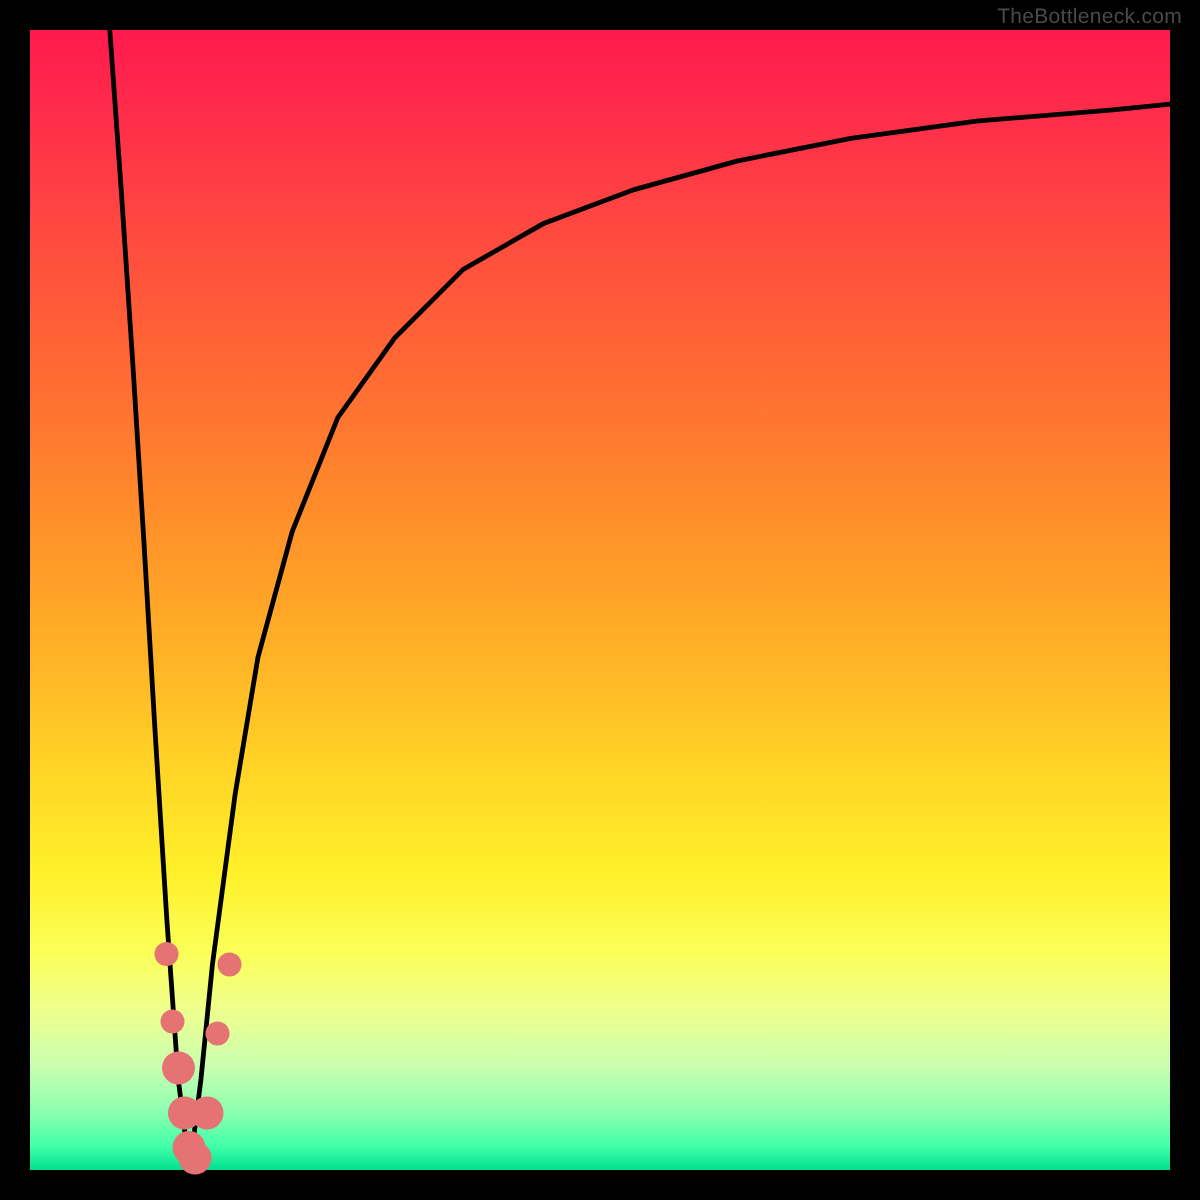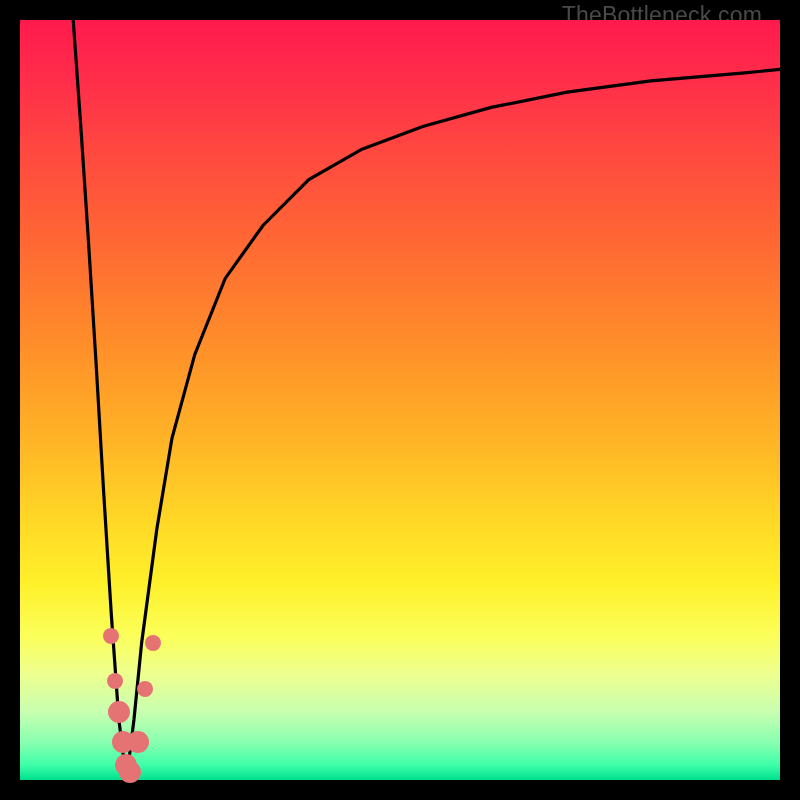--- a/index.html
+++ b/index.html
@@ -43,22 +43,22 @@
   }
   .curve-layer {
     position: absolute;
     left: 0; top: 0;
     width: 100%; height: 100%;
     pointer-events: none;
   }
   .watermark {
     position: absolute;
     top: 2px;
-    right: 38px;
-    font-size: 23px;
+    right: 12px;
+    font-size: 14px;
     font-weight: 400;
     color: #4a4a4a;
     letter-spacing: 0.2px;
     user-select: none;
   }
   .dot {
     position: absolute;
     width: 16px;
     height: 16px;
     margin-left: -8px;

